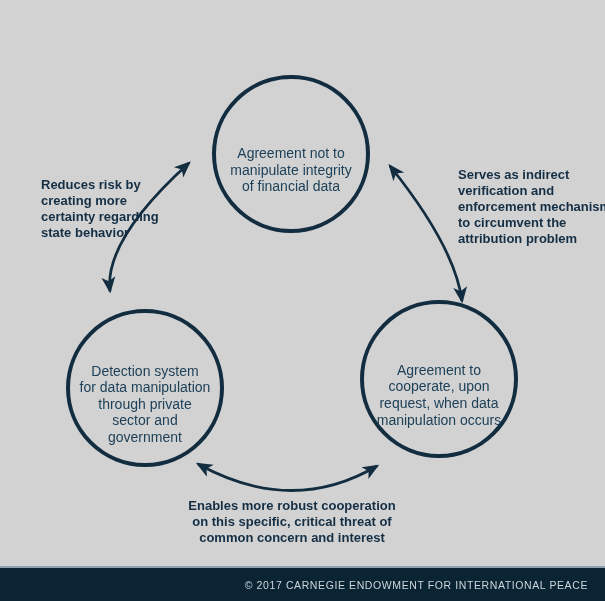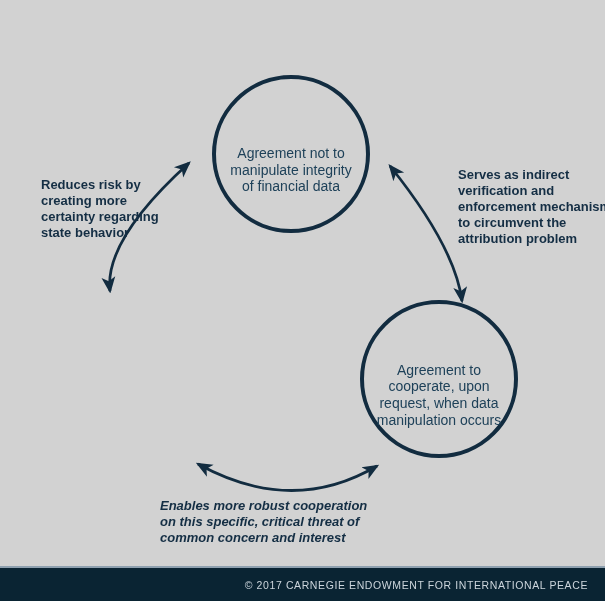--- a/index.html
+++ b/index.html
@@ -69,21 +69,21 @@
   .edge-label{
     position:absolute;
     font-size:13px;
     font-weight:bold;
     line-height:1.24;
     color:var(--label-text);
     white-space:pre-line;
   }
   .edge-label-left{left:0px;top:177px;width:120px;margin-left:41px;}
   .edge-label-right{left:458px;top:167px;width:170px;text-align:left;}
-  .edge-label-bottom{left:160px;top:498px;width:280px;font-style:italic;}
+  .edge-label-bottom{left:152px;top:498px;width:280px;text-align:center;}
   .footer{
     position:absolute;
     left:0;bottom:0;
     width:605px;height:33px;
     background:var(--footer-bg);
     border-top:2px solid var(--footer-divider);
     box-sizing:content-box;
     display:flex;
     align-items:center;
     justify-content:flex-end;
@@ -112,20 +112,27 @@
     <path class="link" d="M 390,166 Q 455,247 462,301" marker-start="url(#ah)" marker-end="url(#ah)"></path>
     <path class="link" d="M 198,464 Q 292,516 377,466" marker-start="url(#ah)" marker-end="url(#ah)"></path>
   </svg>
 
   <div class="node node-top">
     <div class="node-text">Agreement not to
 manipulate integrity
 of financial data</div>
   </div>
 
+  <div class="node node-bottom-left">
+    <div class="node-text">Detection system
+for data manipulation
+through private
+sector and
+government</div>
+  </div>
 
   <div class="node node-bottom-right">
     <div class="node-text">Agreement to
 cooperate, upon
 request, when data
 manipulation occurs</div>
   </div>
 
   <div class="edge-label edge-label-left">Reduces risk by
 creating more

